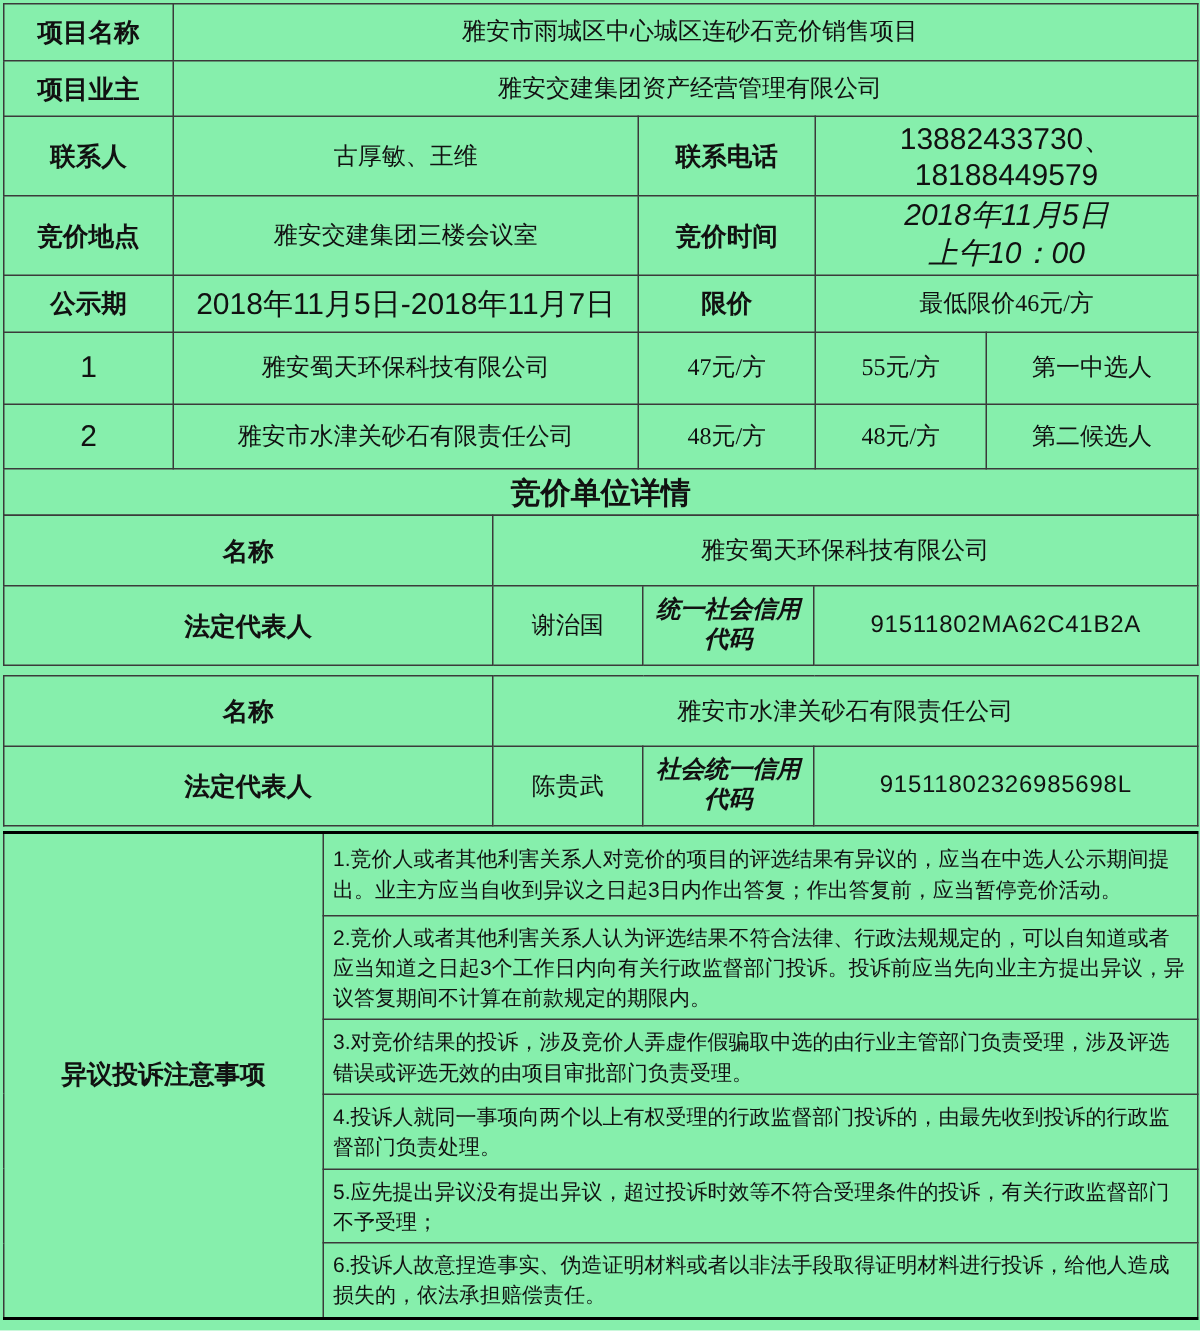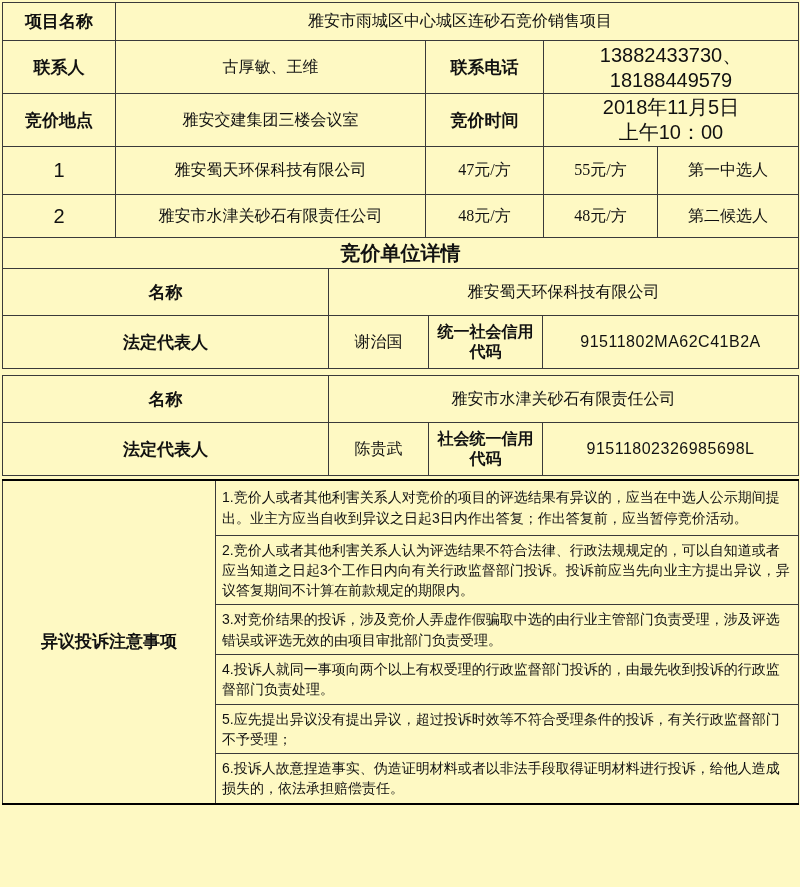--- a/index.html
+++ b/index.html
@@ -1,33 +1,33 @@
 <!DOCTYPE html>
 <html><head>
 <meta charset="utf-8">
 <style>
   html,body { margin:0; padding:0; background:#ffffff; }
   .page {
-    width:800px; height:887px; background:#fef9c3; box-sizing:border-box;
+    width:800px; height:887px; background:#86efac; box-sizing:border-box;
     padding:2px 2px 0 2px; overflow:hidden;
     font-family:"Liberation Sans","DejaVu Sans",sans-serif; color:#111;
   }
   table { border-collapse:collapse; table-layout:fixed; width:796px; }
   td {
     border:1px solid #3a3a3a; text-align:center; vertical-align:middle;
     overflow:hidden; padding:1px 3px; box-sizing:border-box;
   }
   .lbl  { font-weight:bold; font-size:17px; font-family:"Liberation Sans","DejaVu Sans",sans-serif; }
   .lbl-sm { font-weight:bold; font-size:16px; }
   .kai  { font-size:16px; font-family:"Liberation Serif","DejaVu Serif",serif; }
   .num  { font-size:20px; font-family:"Liberation Sans","DejaVu Sans",sans-serif; }
   .left { text-align:center; padding-left:9px; }
   .title { font-weight:bold; font-size:20px; }
   .code { font-size:16px; letter-spacing:0.5px; }
-  .two-line span { display:block; line-height:1.25; }
+  .two-line span { display:block; line-height:1.25;font-style:italic; }
   .clause {
     text-align:left; font-size:14px; line-height:1.45; padding:4px 6px;
     font-family:"Liberation Sans","DejaVu Sans",sans-serif;
   }
   .detail { margin-top:-1px; }
   .detail-2 { margin-top:6px; }
   .notice { margin-top:3px; border-top:2px solid #000; border-bottom:2px solid #000; }
   .notice-lbl { font-weight:bold; font-size:17px; }
 </style>
 </head>
@@ -41,34 +41,44 @@
         <col style="width:310px">
         <col style="width:118px">
       <col style="width:114px">
         <col style="width:141px">
     </colgroup>
     <tbody>
         <tr style="height:38px">
       <td class="lbl">项目名称</td>
       <td colspan="4" class="kai left">雅安市雨城区中心城区连砂石竞价销售项目</td>
     </tr>
+    <tr style="height:37px">
+      <td class="lbl">项目业主</td>
+      <td colspan="4" class="kai left">雅安交建集团资产经营管理有限公司</td>
+    </tr>
     <tr style="height:41px">
       <td class="lbl">联系人</td>
       <td class="kai">古厚敏、王维</td>
       <td class="lbl">联系电话</td>
       <td colspan="2" class="num">13882433730、18188449579</td>
     </tr>
     <tr style="height:50px">
       <td class="lbl">竞价地点</td>
       <td class="kai">雅安交建集团三楼会议室</td>
       <td class="lbl">竞价时间</td>
       <td colspan="2" class="num two-line">
         <span>2018年11月5日</span>
         <span>上午10：00</span>
       </td>
+    </tr>
+    <tr style="height:38px">
+      <td class="lbl">公示期</td>
+      <td class="num">2018年11月5日-2018年11月7日</td>
+      <td class="lbl">限价</td>
+      <td colspan="2" class="kai">最低限价46元/方</td>
     </tr>
     <tr style="height:48px">
       <td class="num">1</td>
       <td class="kai">雅安蜀天环保科技有限公司</td>
       <td class="kai">47元/方</td>
       <td class="kai">55元/方</td>
       <td class="kai">第一中选人</td>
     </tr>
     <tr style="height:43px">
       <td class="num">2</td>

